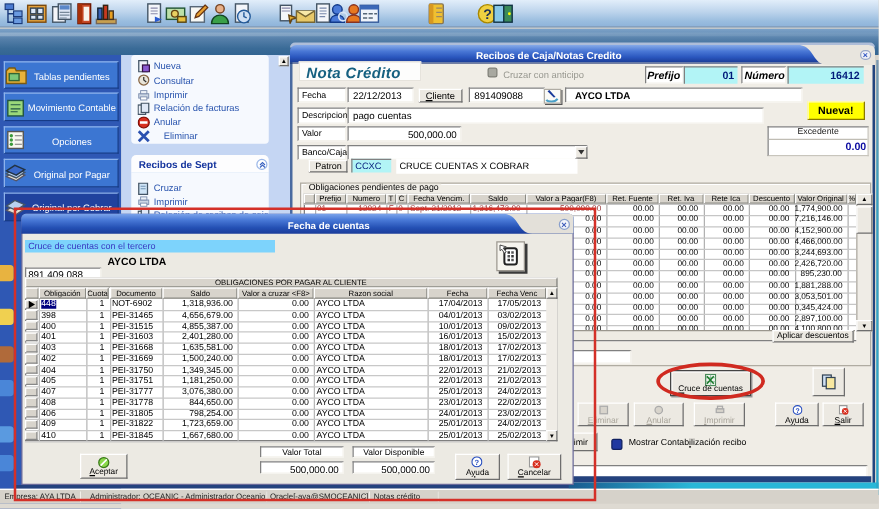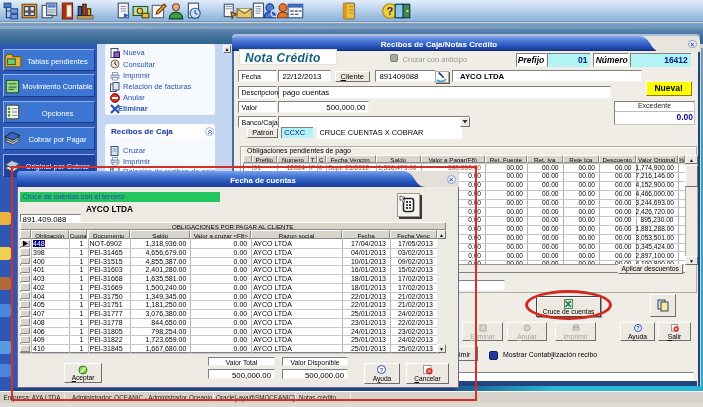--- a/index.html
+++ b/index.html
@@ -131,21 +131,21 @@
     <circle cx="4.5" cy="11" r="1.2" fill="#3a9a3a"></circle>
     <path d="M7 5h5 M7 8h5 M7 11h5" stroke="#777" stroke-width="0.8"></path>
   </svg>
 <div class="ab" style="left:21px;top:108.5px;width:73px;text-align:center;font-size:7.5px;white-space:nowrap;color:#fff;">Opciones</div>
 <div class="ab" style="left:3px;top:127px;width:92px;height:22.5px;background:#3c76d2;border-top:1px solid #8db2ec;border-left:1px solid #8db2ec;border-bottom:1px solid #173b86;border-right:1px solid #173b86;"></div>
 <svg class="ab" style="left:4px;top:129.5px" width="18" height="18" viewBox="0 0 16 16">
     <path d="M1 10l6-4 7 3-6 4z" fill="#e8e0d0" stroke="#556"></path>
     <path d="M1 8l6-4 7 3-6 4z" fill="#b8d0f0" stroke="#456"></path>
     <path d="M1 6l6-4 7 3-6 4z" fill="#3a68c8" stroke="#234"></path>
   </svg>
-<div class="ab" style="left:21px;top:135px;width:73px;text-align:center;font-size:7.5px;white-space:nowrap;color:#fff;">Cobrar por Pagar</div>
+<div class="ab" style="left:21px;top:135px;width:73px;text-align:center;font-size:7.5px;white-space:nowrap;color:#fff;">Original por Pagar</div>
 <div class="ab" style="left:3px;top:154px;width:92px;height:22.5px;background:#20429e;border-top:1px solid #8db2ec;border-left:1px solid #8db2ec;border-bottom:1px solid #173b86;border-right:1px solid #173b86;"></div>
 <svg class="ab" style="left:4px;top:156.5px" width="18" height="18" viewBox="0 0 16 16">
     <path d="M1 10l6-4 7 3-6 4z" fill="#e8e0d0" stroke="#556"></path>
     <path d="M1 7l6-4 7 3-6 4z" fill="#b8d0f0" stroke="#456"></path>
   </svg>
 <div class="ab" style="left:21px;top:162px;width:73px;text-align:center;font-size:7.5px;white-space:nowrap;color:#fff;">Original por Cobrar</div>
 <div class="ab" style="left:-5px;top:212px;width:16px;height:13px;border-radius:3px;background:#e8b340;"></div>
 <div class="ab" style="left:-5px;top:247px;width:16px;height:13px;border-radius:3px;background:#f0d050;"></div>
 <div class="ab" style="left:-5px;top:277px;width:16px;height:13px;border-radius:3px;background:#b06a3a;"></div>
 <div class="ab" style="left:-5px;top:304px;width:16px;height:13px;border-radius:3px;background:#4a86d8;"></div>
@@ -176,23 +176,23 @@
   </svg>
 <div class="mi" style="left:123px;top:82.3px;">Relación de facturas</div>
 <svg class="ab" style="left:110px;top:92.8px" width="10" height="10" viewBox="0 0 10 10">
     <circle cx="5" cy="5" r="4.4" fill="#d83020" stroke="#801008"></circle>
     <rect x="2" y="4" width="6" height="2" fill="#fff"></rect>
   </svg>
 <div class="mi" style="left:123px;top:93.3px;">Anular</div>
 <svg class="ab" style="left:110px;top:103.5px" width="10" height="10" viewBox="0 0 10 10">
     <path d="M1 1l8 8 M9 1l-8 8" stroke="#2a50b0" stroke-width="2.2"></path>
   </svg>
-<div class="mi" style="left:118px;top:104.0px;font-weight:bold;">Eliminar</div>
+<div class="mi" style="left:131px;top:104.0px;">Eliminar</div>
 <div class="ab" style="left:105px;top:123.5px;width:110px;height:14px;background:#fdfdfe;border-radius:4px 4px 0 0;"></div>
-<div class="ab" style="left:111px;top:126.5px;font-size:8px;font-weight:bold;color:#17369e;">Recibos de Caja</div>
+<div class="ab" style="left:111px;top:126.5px;font-size:8px;font-weight:bold;color:#17369e;">Recibos de Sept</div>
 <div class="ab" style="left:205px;top:127px;width:9px;height:9px;border-radius:50%;background:#fff;border:1px solid #9bb7e8;"></div>
 <svg class="ab" style="left:207px;top:129px" width="6" height="6" viewBox="0 0 6 6">
     <path d="M1 3l2-2 2 2 M1 5l2-2 2 2" stroke="#3a62c0" fill="none" stroke-width="0.9"></path>
   </svg>
 <div class="ab" style="left:105px;top:137.5px;width:110px;height:34px;background:#f6f9fe;"></div>
 <svg class="ab" style="left:110px;top:145.5px" width="10" height="10" viewBox="0 0 10 10">
     <rect x="1" y="0.5" width="7" height="9" fill="#cfe4f6" stroke="#456"></rect>
     <path d="M2.5 3h4 M2.5 5h4" stroke="#68a" stroke-width="0.7"></path>
   </svg>
 <div class="mi" style="left:123px;top:146.0px;">Cruzar</div>
@@ -441,21 +441,21 @@
 <div class="ab" style="left:72px;top:393.5px;font-size:6.3px;color:#222;white-space:nowrap;">Administrador: OCEANIC - Administrador Oceanio</div>
 <div class="ab" style="left:216px;top:393.5px;font-size:6.3px;color:#222;white-space:nowrap;">Oracle[-aya@SMOCEANIC]</div>
 <div class="ab" style="left:299px;top:393.5px;font-size:6.3px;color:#222;white-space:nowrap;">Notas crédito</div>
 <div class="ab" style="left:17px;top:171px;width:442px;height:216.5px;background:#eceae3;border:1px solid #6a6a9a;border-radius:4px 4px 0 0;"></div>
 <div class="ab" style="left:17px;top:171px;width:442px;height:15.5px;border-radius:4px 4px 0 0;background:linear-gradient(180deg,#7ca4ea 0%,#4a7ad8 30%,#2450b4 70%,#1a3c9a 100%);"></div>
 <svg class="ab" style="left:392px;top:171px" width="67" height="16" viewBox="0 0 67 16">
     <path d="M12 0 C 24 2 22 16 34 16 L67 16 L67 4 Q67 0 63 0 Z" fill="#e3e0d9"></path>
   </svg>
 <div class="ab" style="left:446.5px;top:174.5px;width:9.5px;height:9.5px;border-radius:50%;background:#f2f4fa;border:1px solid #8aa0cc;color:#3858b8;font-weight:bold;font-size:7.5px;line-height:8.5px;text-align:center;">×</div>
 <div class="ab" style="left:163px;top:176.3px;width:200px;text-align:center;font-size:7.8px;font-weight:bold;color:#fff;">Fecha de cuentas</div>
-<div class="ab" style="left:19.5px;top:192px;width:200px;height:10px;background:#22c55e;font-size:7.2px;line-height:10px;padding-left:3px;color:#3838c0;">Cruce de cuentas con el tercero</div>
+<div class="ab" style="left:19.5px;top:192px;width:200px;height:10px;background:#7dd3fc;font-size:7.2px;line-height:10px;padding-left:3px;color:#3838c0;">Cruce de cuentas con el tercero</div>
 <div class="ab sunk" style="left:19.5px;top:214px;width:61px;height:11.5px;font-size:7.9px;line-height:10.5px;padding-left:2px;">891,409,088</div>
 <div class="ab" style="left:86px;top:204px;font-size:8.3px;font-weight:bold;color:#000;">AYCO LTDA</div>
 <div class="ab" style="left:396.5px;top:193px;width:23px;height:23.5px;background:#f6f4ee;border:1px solid #9a968e;box-shadow:2px 2px 0 #3a3a3a;"></div>
 <svg class="ab" style="left:399px;top:195px" width="17" height="19" viewBox="0 0 17 19">
     <rect x="4.5" y="3.5" width="10" height="13" rx="2" fill="#fff" stroke="#222" stroke-width="1.6"></rect>
     <rect x="7" y="6" width="2" height="2" fill="#333"></rect>
     <rect x="10" y="6" width="2" height="2" fill="#555"></rect>
     <rect x="7" y="9" width="2" height="2" fill="#555"></rect>
     <rect x="10" y="9" width="2" height="2" fill="#333"></rect>
     <rect x="7" y="12" width="2" height="2" fill="#333"></rect>

